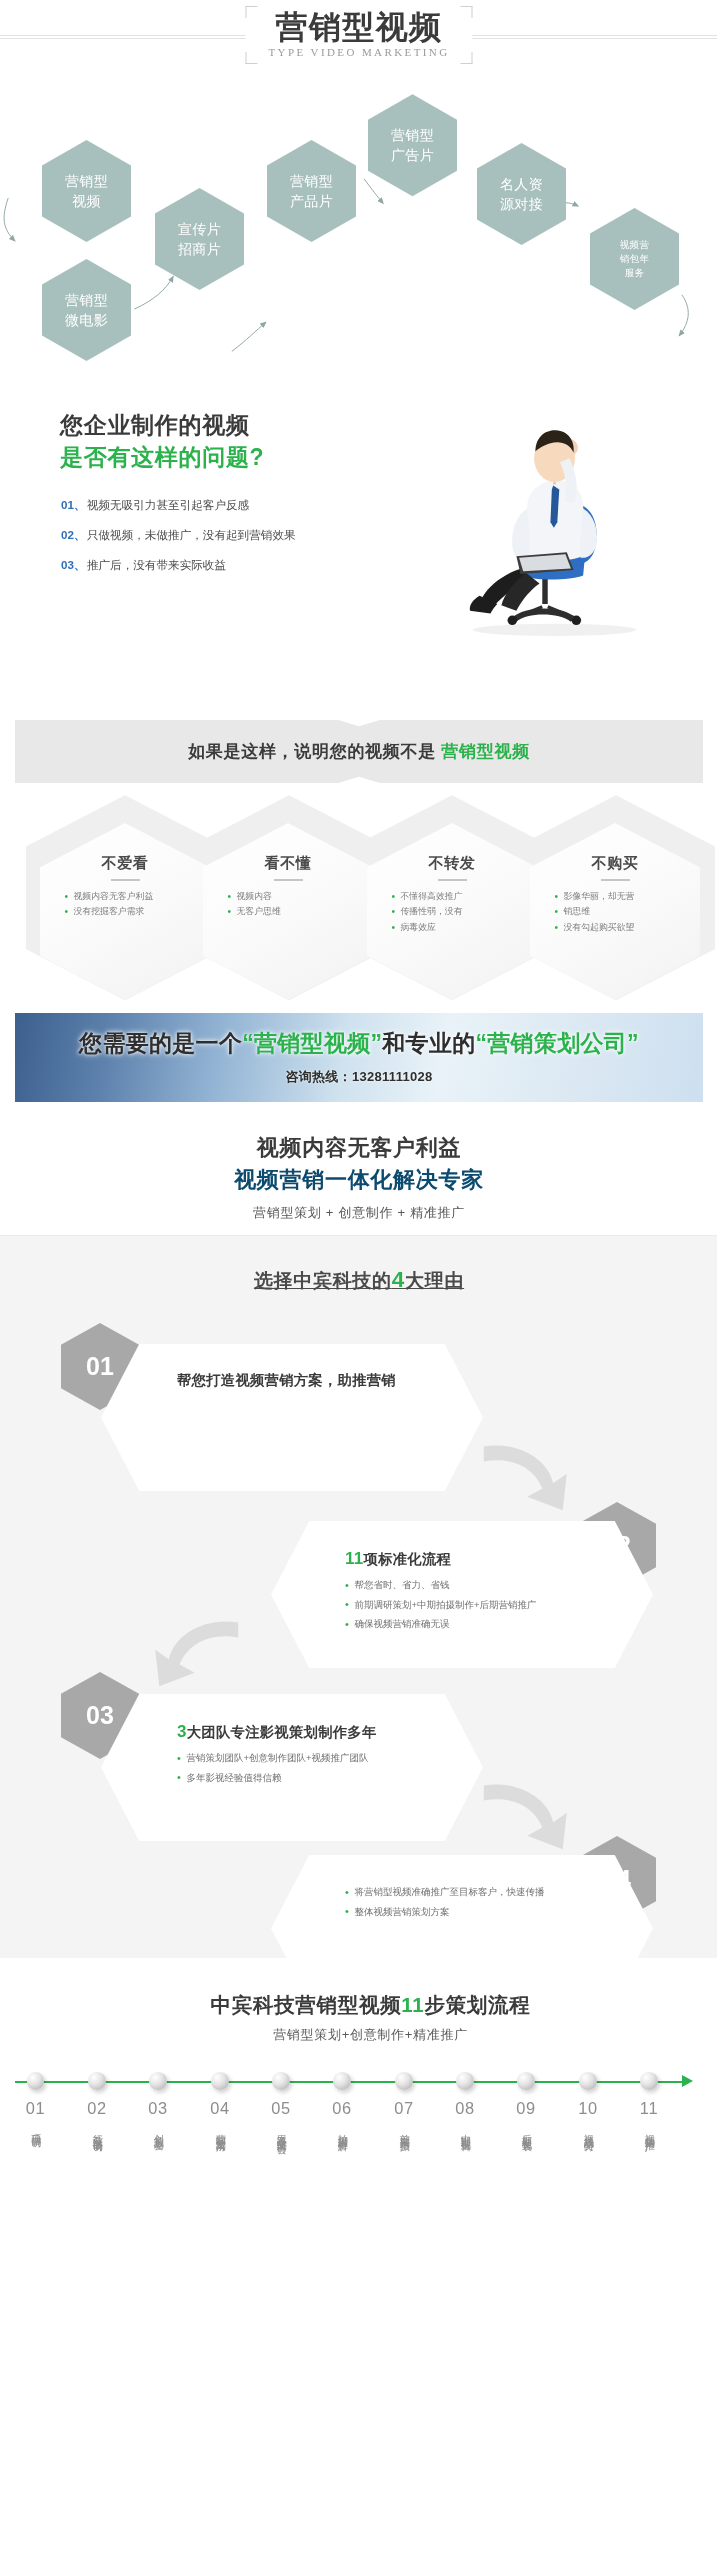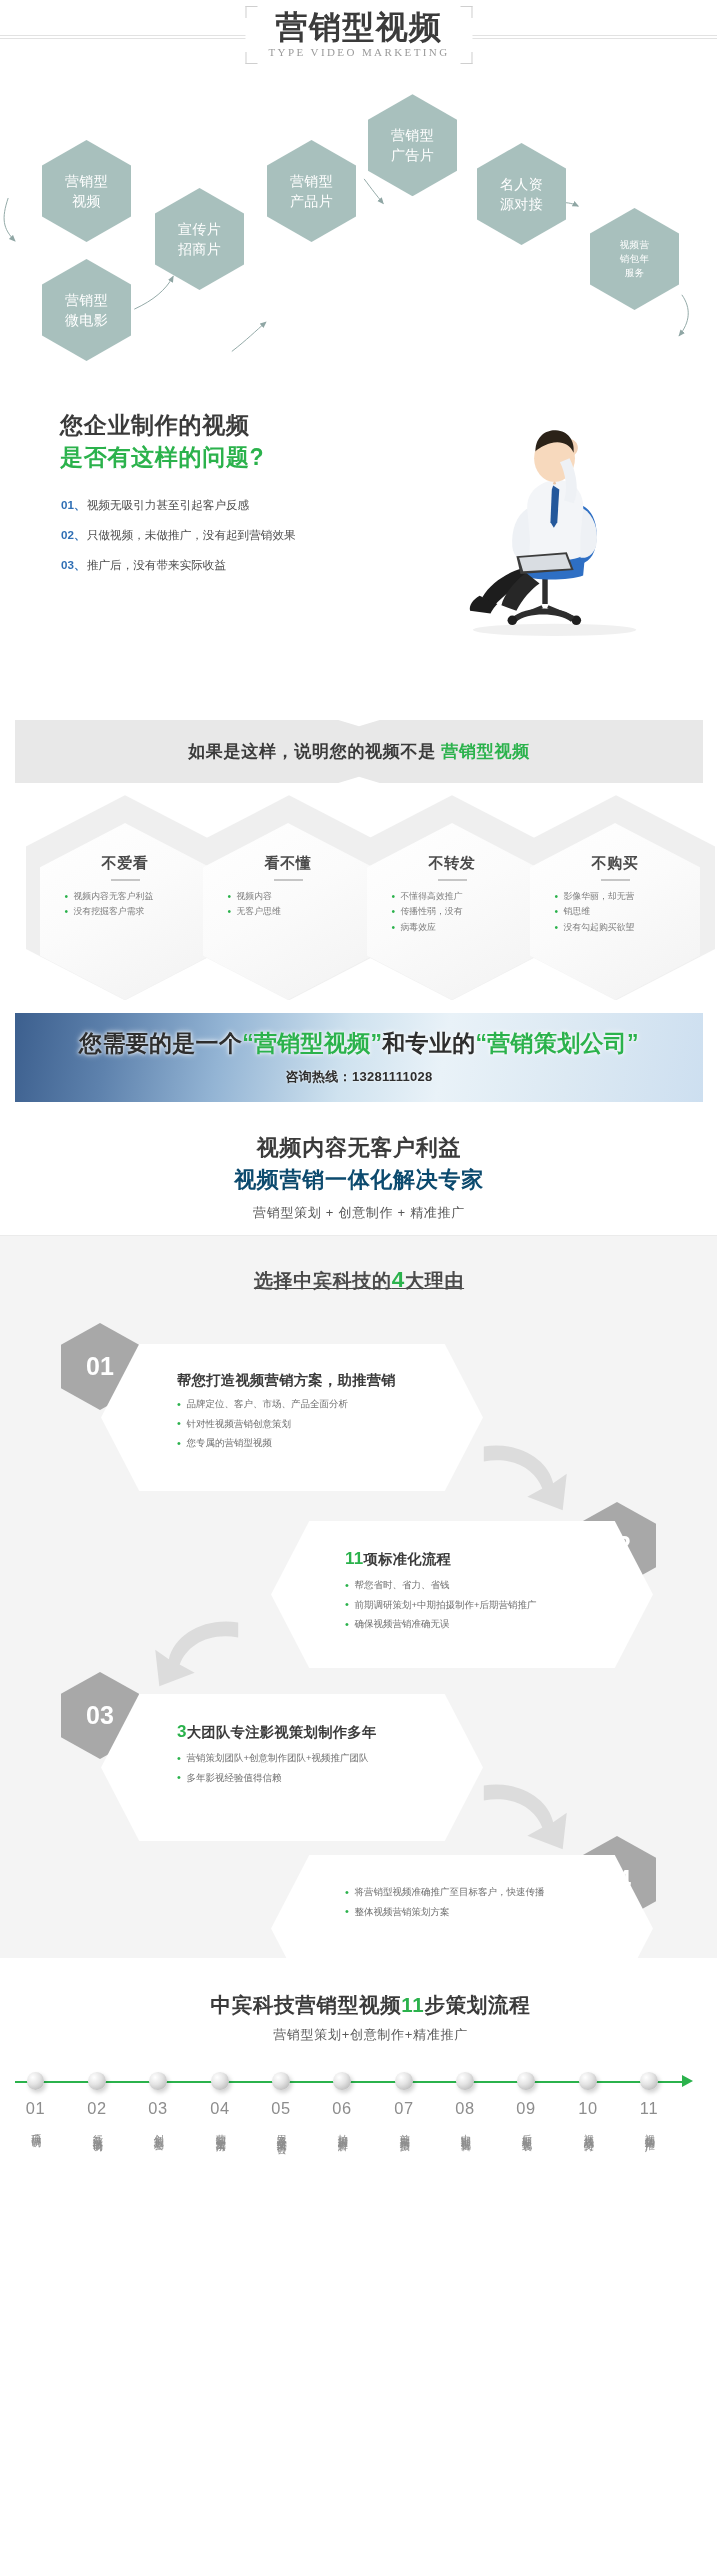--- a/index.html
+++ b/index.html
@@ -319,25 +319,20 @@
 
 <section class="sec-reasons">
   <div class="rs-title"><span>选择中宾科技的</span><span class="g">4</span><span>大理由</span></div>
 
   <div class="badge" style="left:61px; top:87px;">
     <span>01</span>
   </div>
   <div class="card" style="left:101px; top:108px;">
     <div class="card-in" style="padding-left:76px;">
       <div class="card-h">帮您打造视频营销方案，助推营销</div>
-      <ul class="card-ul">
-        <li>品牌定位、客户、市场、产品全面分析</li>
-        <li>针对性视频营销创意策划</li>
-        <li>您专属的营销型视频</li>
-      </ul>
     </div>
   </div>
   <svg class="big-arrow" style="left:477px; top:198px;" viewBox="0 0 150 120">
     <path d="M10,18 C60,10 104,36 112,72 L132,58 L126,112 L74,92 L96,80 C86,52 54,32 10,40 Z" fill="#dcdcdc"></path>
   </svg>
 
   <div class="badge" style="left:578px; top:266px;">
     <span>02</span>
   </div>
   <div class="card" style="left:271px; top:285px;">

